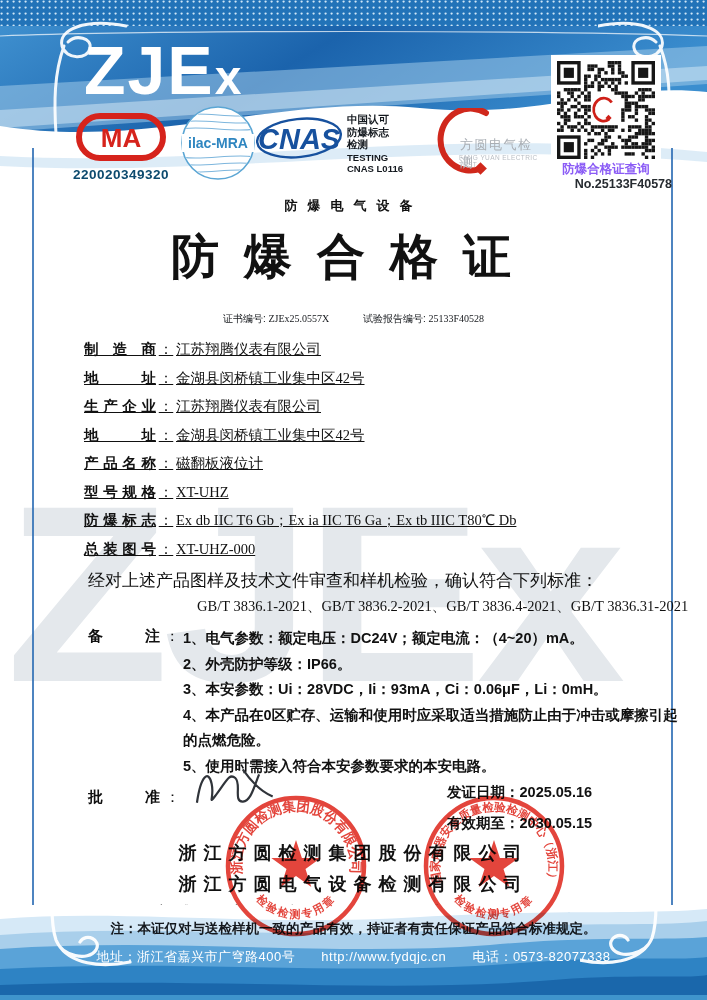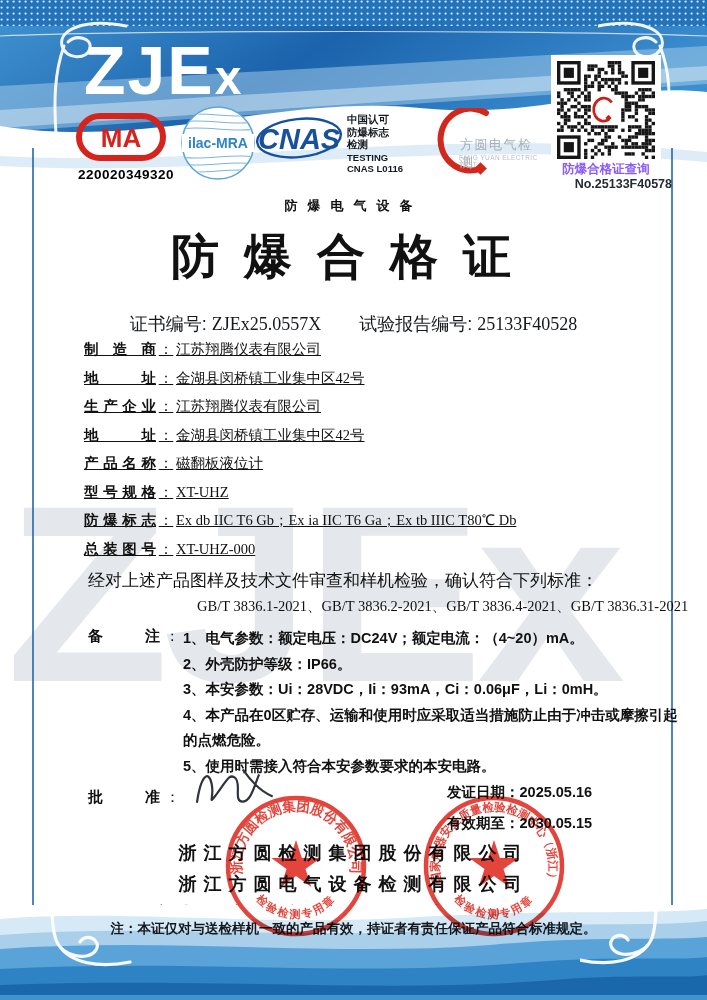--- a/index.html
+++ b/index.html
@@ -13,35 +13,35 @@
   #watermark{
     position:absolute;left:6px;top:468px;z-index:0;
     font-size:252px;font-weight:bold;letter-spacing:-6px;color:#e4e8ec;
     transform:scaleX(1.06);transform-origin:left top;line-height:1;user-select:none;
   }
   
   #zjex-logo{left:84px;top:36px;color:#fff;font-weight:bold;z-index:2;line-height:1;}
   #zjex-logo .big{font-size:68px;letter-spacing:2px;}
   #zjex-logo .small{font-size:48px;}
   #cma{left:68px;top:112px;width:106px;text-align:center;z-index:2;}
-  #cma-number{font-size:13.5px;font-weight:bold;color:#000000;letter-spacing:.5px;margin-top:1px;text-align:right;}
+  #cma-number{font-size:13.5px;font-weight:bold;color:#0c4a6e;letter-spacing:.5px;margin-top:1px;}
   #ilac{left:178px;top:103px;z-index:2;}
   #cnas{left:256px;top:116px;z-index:2;}
   #cnas-caption{left:347px;top:113px;font-size:10.5px;line-height:12.5px;font-weight:600;color:#14191f;z-index:2;}
   #cnas-sub{left:347px;top:152px;font-size:9.5px;line-height:11px;font-weight:bold;color:#14191f;z-index:2;}
   #fangyuan{left:424px;top:108px;width:122px;height:74px;z-index:2;}
   #fy-cn{position:absolute;left:36px;top:28px;font-size:13px;color:#a9aeb4;letter-spacing:1.5px;}
   #fy-en{position:absolute;left:35px;top:46px;font-size:6.5px;color:#b9bec4;letter-spacing:.4px;}
   #qrbox{left:551px;top:55px;width:110px;height:110px;background:#fff;display:flex;align-items:center;justify-content:center;z-index:2;}
   #qr-cap1{left:540px;top:161px;width:132px;text-align:center;font-size:12.5px;font-weight:600;color:#8b5cf6;z-index:2;}
   #qr-cap2{left:540px;top:177px;width:132px;text-align:right;font-size:12.5px;font-weight:600;color:#262b30;z-index:2;}
   
   #subtitle{top:197px;width:100%;text-align:center;font-size:13px;font-weight:bold;letter-spacing:10px;margin-right:-10px;}
   #main-title{top:225px;width:100%;text-align:center;font-size:48px;font-weight:bold;letter-spacing:25px;margin-right:-25px;}
-  #certline{top:312px;width:100%;text-align:center;font-size:18px;color:#15181c;}
+  #certline{top:312px;width:100%;text-align:center;font-size:10px;color:#15181c;}
   #certline .gap{display:inline-block;width:28px;}
   .latin{font-family:"Liberation Serif", serif;}
   
   #fields{left:84px;top:342px;width:560px;text-decoration:underline;}
   .row{display:flex;align-items:baseline;margin-bottom:13px;font-size:14.5px;line-height:15.5px;}
   .lbl{width:72px;font-weight:bold;text-align:justify;text-align-last:justify;flex:none;}
   .colon{width:20px;text-align:center;flex:none;}
   .val{font-family:"Liberation Serif", serif;}
   #statement{left:88px;top:569px;font-size:17px;}
   #standards{left:197px;top:597px;font-size:14.5px;font-family:"Liberation Serif", serif;}
@@ -567,20 +567,25 @@
     <rect x="0" y="0" width="707" height="95" fill="#ffffff"></rect>
     <path d="M0,14 C120,4 260,22 420,12 C550,4 640,10 707,4 L707,95 L0,95 Z" fill="#d6e9f7"></path>
     <path d="M0,30 C150,18 300,36 460,24 C580,16 660,22 707,16 L707,95 L0,95 Z" fill="#a9cfeb"></path>
     <path d="M0,44 C170,32 330,52 490,40 C600,30 670,36 707,32 L707,95 L0,95 Z" fill="#5aa3d8"></path>
     <path d="M0,64 C190,54 360,72 520,58 C620,50 680,56 707,52 L707,95 L0,95 Z" fill="#2e83c4"></path>
     <path d="M0,80 C200,72 380,88 540,76 C630,68 690,74 707,70 L707,95 L0,95 Z" fill="#1a67ab"></path>
     <rect x="0" y="90" width="707" height="5" fill="#3f94cc"></rect>
   </svg>
 
   <div id="footnote" class="layer">注：本证仅对与送检样机一致的产品有效，持证者有责任保证产品符合标准规定。</div>
+  <div id="addr" class="layer">
+    <span>地址：浙江省嘉兴市广穹路400号</span>
+    <span>http://www.fydqjc.cn</span>
+    <span>电话：0573-82077338</span>
+  </div>
 
   <svg class="orn" style="left:14px;top:16px;" width="120" height="122" viewBox="0 0 120 122">
     <path d="M112,10 C70,2 44,14 48,30 C52,44 74,44 76,32 C78,22 62,18 54,26 M50,30 C40,58 40,86 42,118" stroke="#ffffff" stroke-width="3" fill="none" opacity=".92" stroke-linecap="round"></path>
   </svg>
   <svg class="orn" style="left:598px;top:12px;" width="100" height="112" viewBox="0 0 100 112">
     <path d="M0,14 C42,6 68,18 64,34 C60,48 38,48 36,36 C34,26 50,22 58,30 M62,34 C72,60 72,84 70,108" stroke="#ffffff" stroke-width="3" fill="none" opacity=".92" stroke-linecap="round"></path>
   </svg>
   <svg class="orn" style="left:10px;top:866px;" width="122" height="112" viewBox="0 0 122 112">
     <path d="M44,0 C42,28 40,56 46,74 C52,90 78,96 86,84 C92,74 76,66 70,76 M48,78 C60,98 90,102 120,96" stroke="#ffffff" stroke-width="3.2" fill="none" opacity=".95" stroke-linecap="round"></path>
   </svg>

